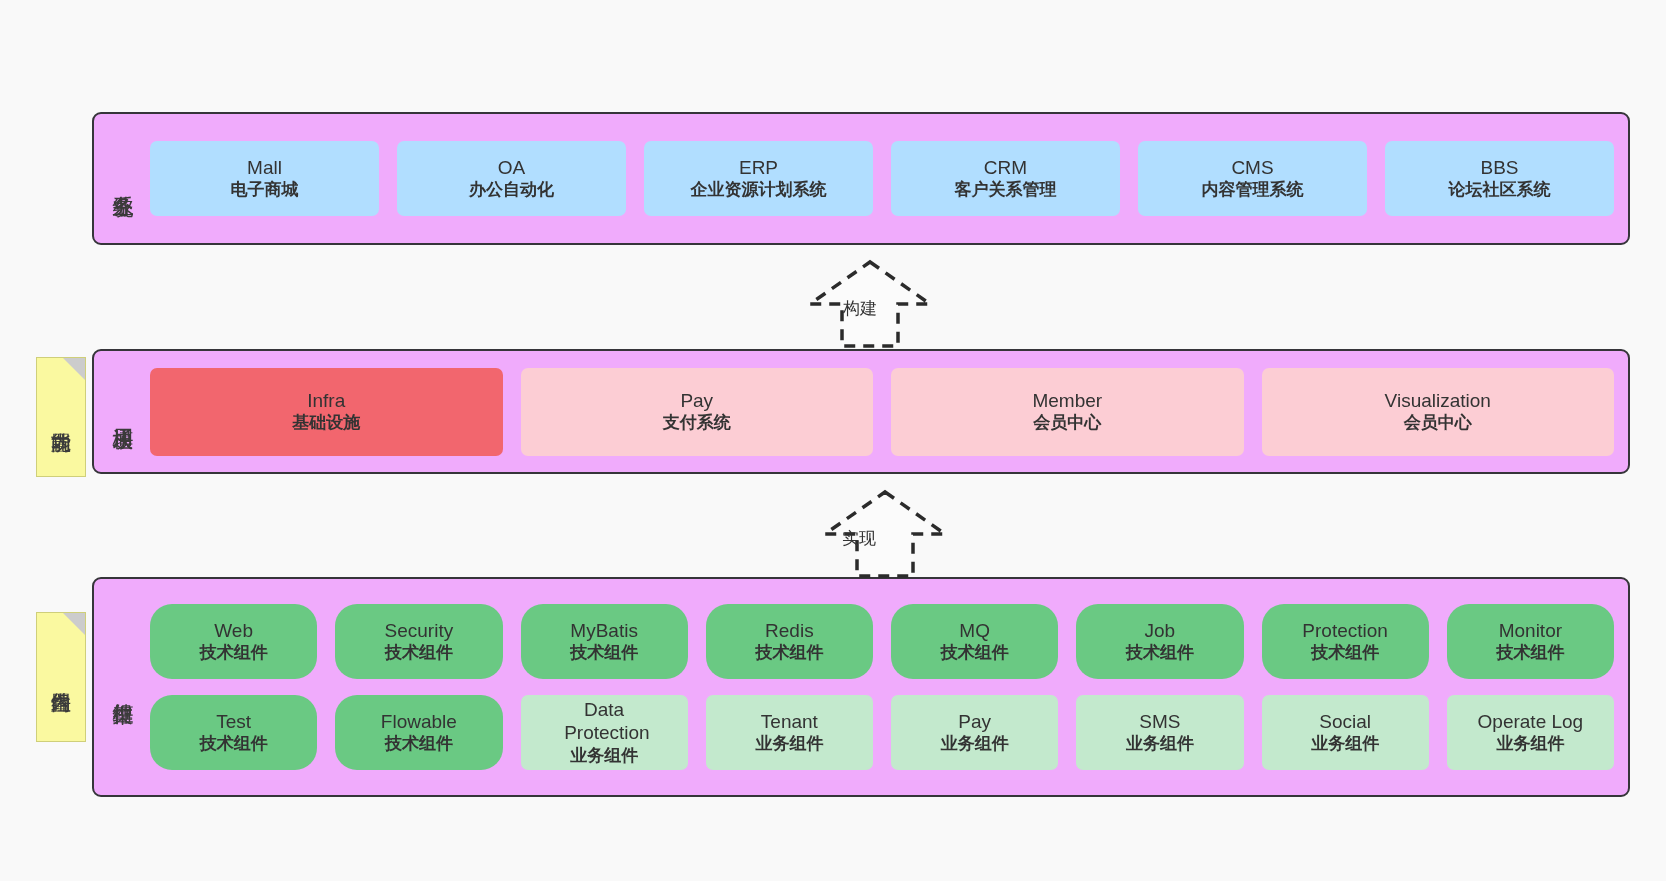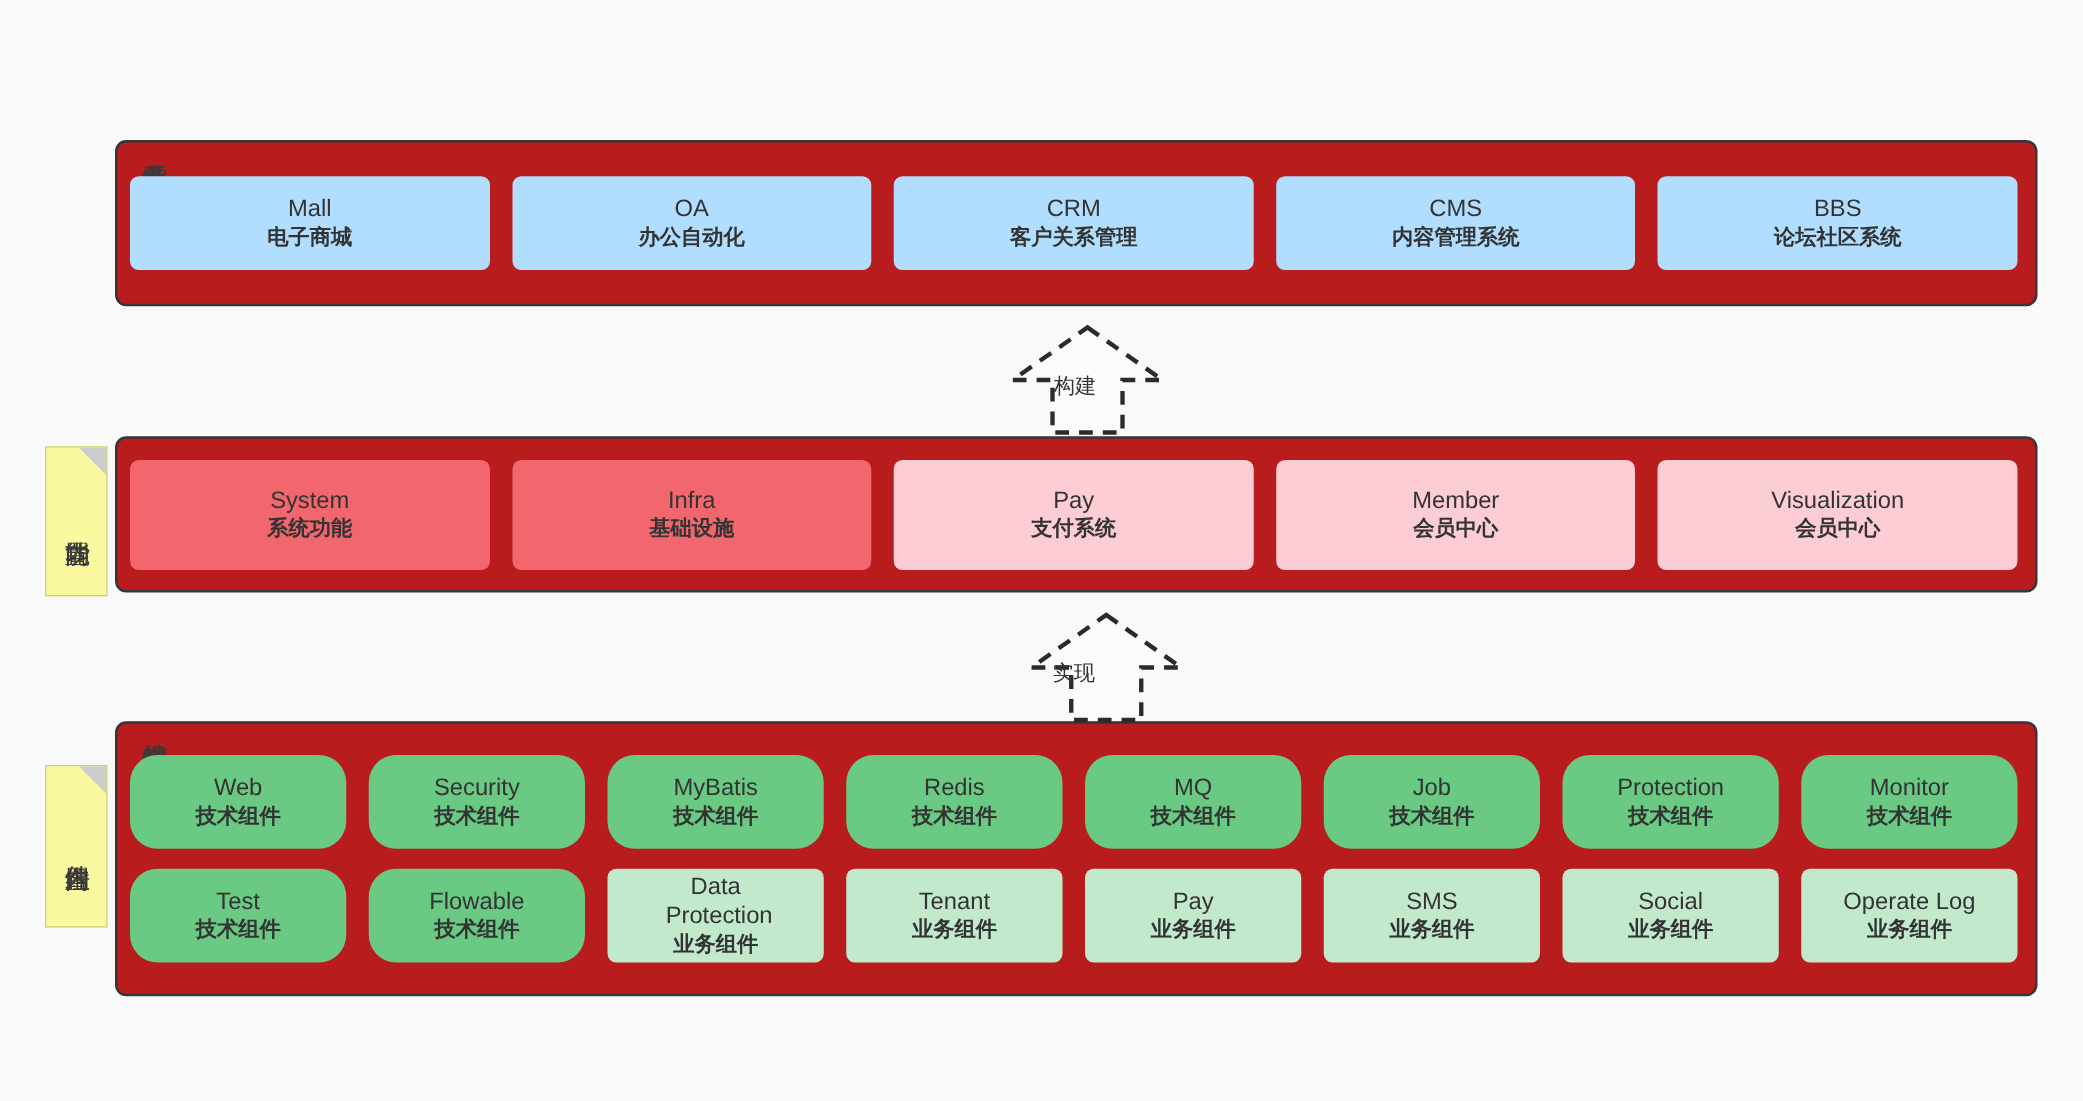--- a/index.html
+++ b/index.html
@@ -19,26 +19,26 @@
     position: absolute;
     left: 0;
     top: 0;
     width: 1666px;
     height: 881px;
   }
 
   
   .layer {
     position: absolute;
-    background: #b91c1c;
+    background: #f0abfc;
     border: 2px solid #36353a;
     border-radius: 9px;
     box-sizing: border-box;
     display: flex;
-    flex-direction: column;
+    flex-direction: row;
     align-items: stretch;
   }
   .layer-title {
     flex: 0 0 auto;
     width: 34px;
     display: flex;
     align-items: center;
     justify-content: center;
     font-size: 21px;
     line-height: 1.05;
@@ -145,20 +145,24 @@
       <div class="row">
         <div class="card blue">
           <div class="name">Mall</div>
           <div class="sub">电子商城</div>
         </div>
         <div class="card blue">
           <div class="name">OA</div>
           <div class="sub">办公自动化</div>
         </div>
         <div class="card blue">
+          <div class="name">ERP</div>
+          <div class="sub">企业资源计划系统</div>
+        </div>
+        <div class="card blue">
           <div class="name">CRM</div>
           <div class="sub">客户关系管理</div>
         </div>
         <div class="card blue">
           <div class="name">CMS</div>
           <div class="sub">内容管理系统</div>
         </div>
         <div class="card blue">
           <div class="name">BBS</div>
           <div class="sub">论坛社区系统</div>
@@ -177,24 +181,20 @@
   <div class="note" style="left:36px; top:357px; height:120px;">
     <span class="fold"></span>
     <span>内置功能</span>
   </div>
 
   <div class="layer" id="layer-common" style="left:92px; top:349px; width:1538px; height:125px;">
     <div class="layer-title">通用模块</div>
     <div class="layer-body">
       <div class="row">
         <div class="card red">
-          <div class="name">System</div>
-          <div class="sub">系统功能</div>
-        </div>
-        <div class="card red">
           <div class="name">Infra</div>
           <div class="sub">基础设施</div>
         </div>
         <div class="card pink">
           <div class="name">Pay</div>
           <div class="sub">支付系统</div>
         </div>
         <div class="card pink">
           <div class="name">Member</div>
           <div class="sub">会员中心</div>

